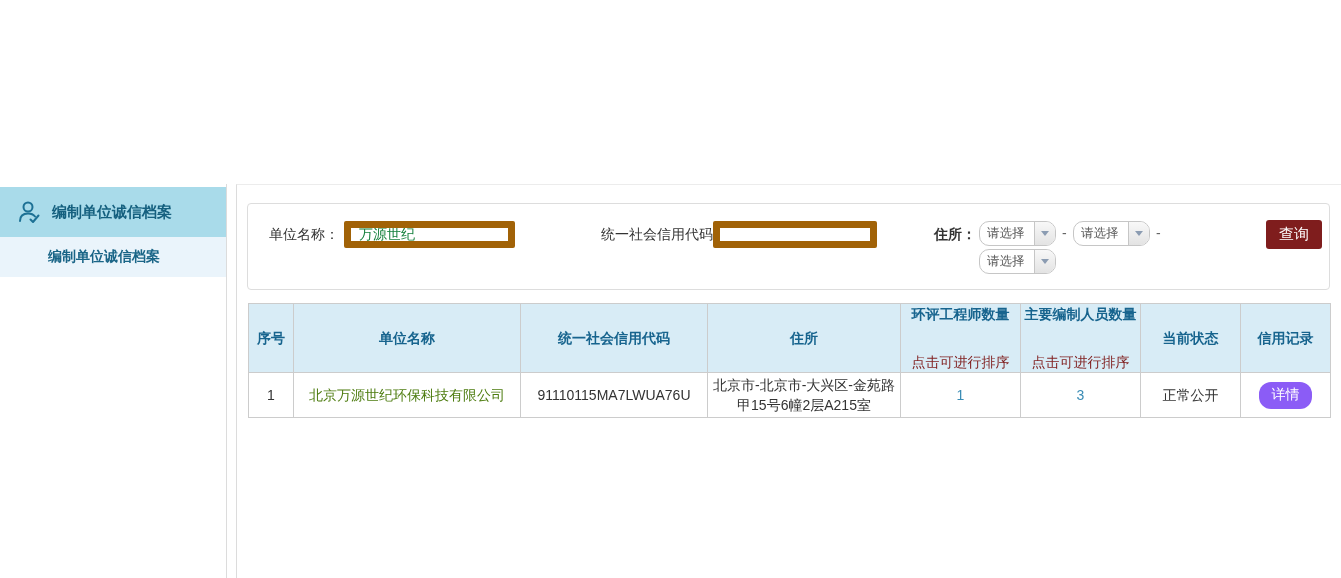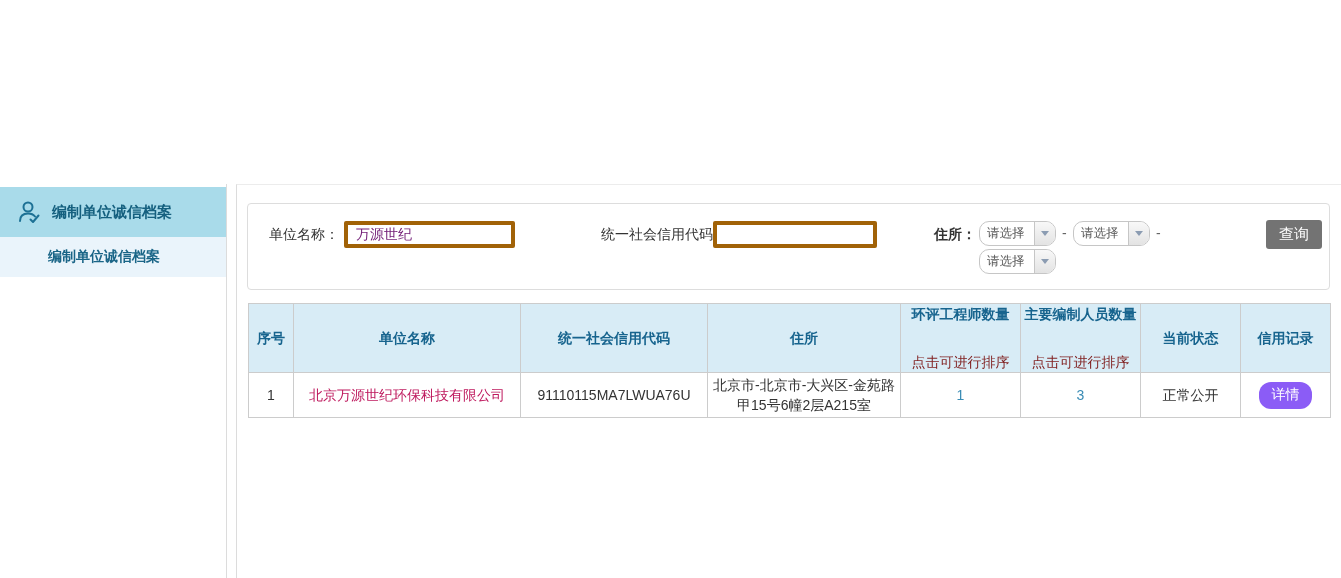--- a/index.html
+++ b/index.html
@@ -56,56 +56,56 @@
     background:#fff; border-left:1px solid #dcdcdc; border-top:1px solid #ececec;
   }
 
   
   .form-box{
     position:absolute; left:247px; top:203px; width:1083px; height:87px;
     border:1px solid #ddd; border-radius:4px; background:#fff;
   }
   .form-box .lbl{ position:absolute; font-size:14px; color:#333; line-height:28px; top:16px; }
   .txt-input{
-    position:absolute; top:17px; height:27px; border:4px solid #a16207; border-radius:2px;
-    font-size:14px; color:#701a75; padding:0 8px; outline:none;
+    position:absolute; top:17px; height:27px; border:7px solid #a16207; border-radius:2px;
+    font-size:14px; color:#15803d; padding:0 8px; outline:none;
     font-family:"Liberation Sans","DejaVu Sans",sans-serif;
   }
   .combo{
     position:absolute; width:77px; height:25px; border:1px solid #c6c6c6; border-radius:10px;
     background:#fff; display:flex; overflow:hidden; cursor:pointer;
   }
   .combo .combo-text{ flex:1; font-size:12.5px; color:#555; line-height:23px; padding-left:7px; }
   .combo .combo-arrow{
     width:21px; border-left:1px solid #c6c6c6;
     background:linear-gradient(#f8f8f8,#e3e3e3);
     display:flex; align-items:center; justify-content:center;
   }
   .combo .tri{ width:0; height:0; border-left:4px solid transparent; border-right:4px solid transparent; border-top:5px solid #8b9cb2; }
   .dash{ position:absolute; font-size:14px; color:#666; top:21px; }
   .btn-query{
     position:absolute; left:1018px; top:16px; width:56px; height:29px;
-    background:#737373; color:#fff; font-size:15px; border:none; border-radius:3px;
+    background:#7f1d1d; color:#fff; font-size:15px; border:none; border-radius:3px;
     cursor:pointer; font-family:"Liberation Sans","DejaVu Sans",sans-serif;
   }
 
   
   .results-table{
     position:absolute; left:248px; top:303px; width:1082px;
     border-collapse:collapse; table-layout:fixed; font-size:14px;
   }
   .results-table th, .results-table td{ border:1px solid #ccc; text-align:center; vertical-align:middle; }
   .results-table th{
     background:#d8ecf6; color:#17648e; font-weight:bold; height:47px; line-height:20px;
   }
   .results-table td{ height:45px; line-height:20px; color:#333; }
   .sort-hint{ display:block; color:#7f1d1d; font-weight:normal;margin-top:28px; }
   th.sortable{ cursor:pointer; }
   .idx{ color:#2e86ad; }
-  a.company-link{ color:#be185d; text-decoration:none; cursor:pointer;margin-top:28px; }
+  a.company-link{ color:#4d7c0f; text-decoration:none; cursor:pointer;margin-top:28px; }
   a.count-link{ color:#3a8cb5; text-decoration:none; cursor:pointer; }
   .btn-detail{
     width:53px; height:27px; background:#8b5cf6; color:#fff; font-size:14px;
     border:none; border-radius:12px; cursor:pointer;
     font-family:"Liberation Sans","DejaVu Sans",sans-serif;
   }
 </style>
 </head>
 <body>
 

